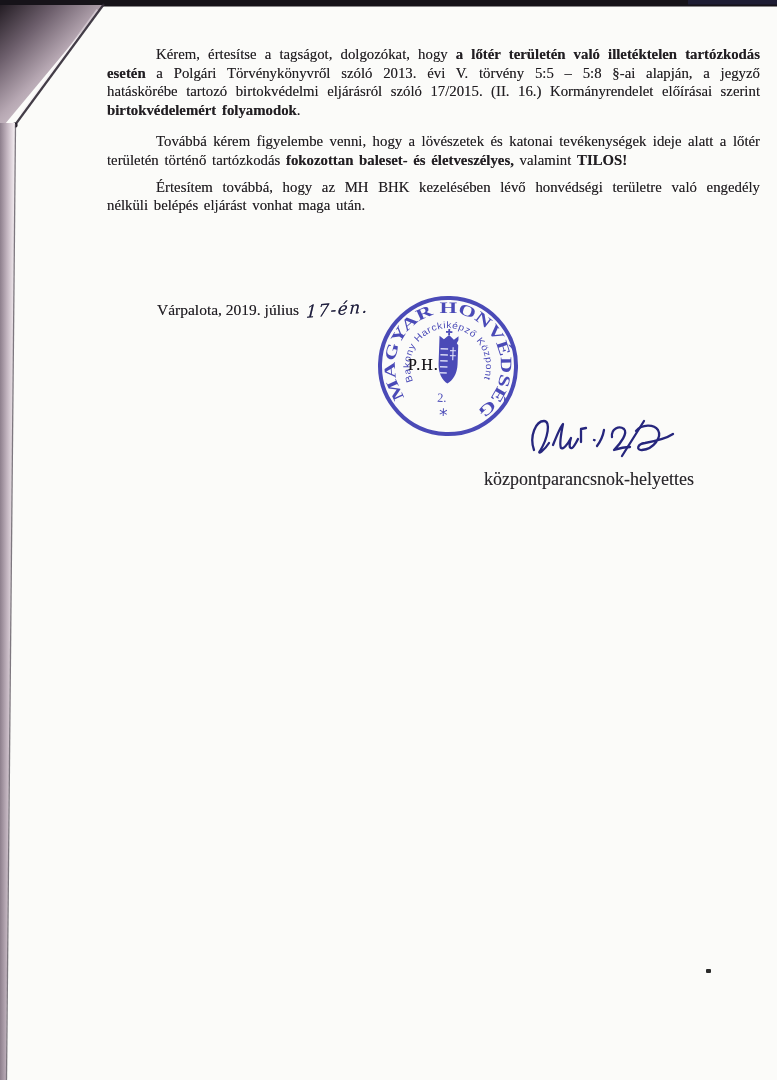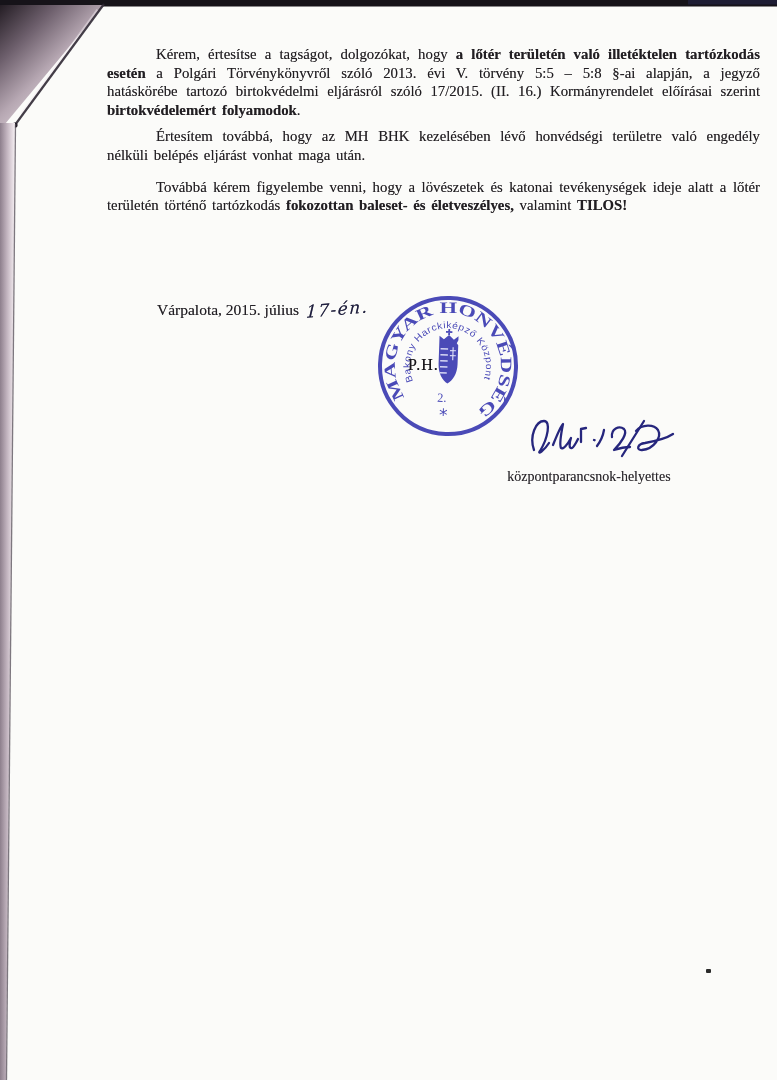--- a/index.html
+++ b/index.html
@@ -52,21 +52,21 @@
 
   
   .signature-svg{position:absolute;left:505px;top:416px;z-index:3;}
   .signatory-name{
     position:absolute;left:458px;top:449px;width:224px;
     text-align:center;font-weight:bold;font-size:15.5px;color:#1c191d;
     text-shadow:0 0 .5px rgba(20,15,20,.55);
   }
   .signatory-title{
     position:absolute;left:448px;top:469px;width:244px;
-    text-align:center;font-size:14px;color:#2a272c;
+    text-align:center;font-size:18px;color:#2a272c;
     text-shadow:0 0 .4px rgba(20,15,20,.4);
   }
 
   .scan-speck{
     position:absolute;left:687px;top:969px;width:5px;height:4px;
     background:#2b2b2b;border-radius:1px;
   }
 </style>
 </head>
 <body>
@@ -94,26 +94,26 @@
   <line x1="104" y1="4" x2="15" y2="125" stroke="#2b2430" stroke-width="2.2" opacity="0.88"></line>
   <circle cx="15" cy="125" r="2.6" fill="#241e28"></circle>
   <polygon points="0,123 15,123 6,1080 0,1080" fill="url(#stripG)"></polygon>
   <line x1="15.5" y1="124" x2="6.5" y2="1080" stroke="#544c57" stroke-width="1.3" opacity="0.75"></line>
 </svg>
 
 <div class="content">
 
   <div class="letter-body">
     <p class="para"><span>Kérem, értesítse a tagságot, dolgozókat, hogy </span><span class="b">a lőtér területén való illetéktelen tartózkodás esetén</span><span> a Polgári Törvénykönyvről szóló 2013. évi V. törvény 5:5 – 5:8 §-ai alapján, a jegyző hatáskörébe tartozó birtokvédelmi eljárásról szóló 17/2015. (II. 16.) Kormányrendelet előírásai szerint </span><span class="b">birtokvédelemért folyamodok</span><span>.</span></p>
+    <p class="para gap-lg"><span>Továbbá kérem figyelembe venni, hogy a lövészetek és katonai tevékenységek ideje alatt a lőtér területén történő tartózkodás </span><span class="b">fokozottan baleset- és életveszélyes,</span><span> valamint </span><span class="b">TILOS!</span></p>
     <p class="para gap-sm"><span>Értesítem továbbá, hogy az MH BHK kezelésében lévő honvédségi területre való engedély nélküli belépés eljárást vonhat maga után.</span></p>
-    <p class="para gap-lg"><span>Továbbá kérem figyelembe venni, hogy a lövészetek és katonai tevékenységek ideje alatt a lőtér területén történő tartózkodás </span><span class="b">fokozottan baleset- és életveszélyes,</span><span> valamint </span><span class="b">TILOS!</span></p>
   </div>
 
   <div class="date-line">
-    <span>Várpalota, 2015. július</span><span class="handwritten">17-én.</span>
+    <span>Várpalota, 2019. július</span><span class="handwritten">17-én.</span>
   </div>
 
   <svg class="stamp-svg" width="150" height="150" viewBox="-75 -75 150 150">
     <g transform="rotate(2)">
       <circle cx="0" cy="0" r="68" fill="none" stroke-width="4" stroke="#3b3bb2"></circle>
       <path id="stampOuterArc" d="M -41.8 32.6 A 53 53 0 1 1 28.8 44.5" fill="none"></path>
       <path id="stampInnerArc" d="M -33.4 18.2 A 38 38 0 1 1 33.4 18.2" fill="none"></path>
       <text class="stamp-outer-text" fill="#3b3bb2">
         <textPath href="#stampOuterArc" startOffset="0" textLength="252" lengthAdjust="spacingAndGlyphs">MAGYAR HONVÉDSÉG</textPath>
       </text>

